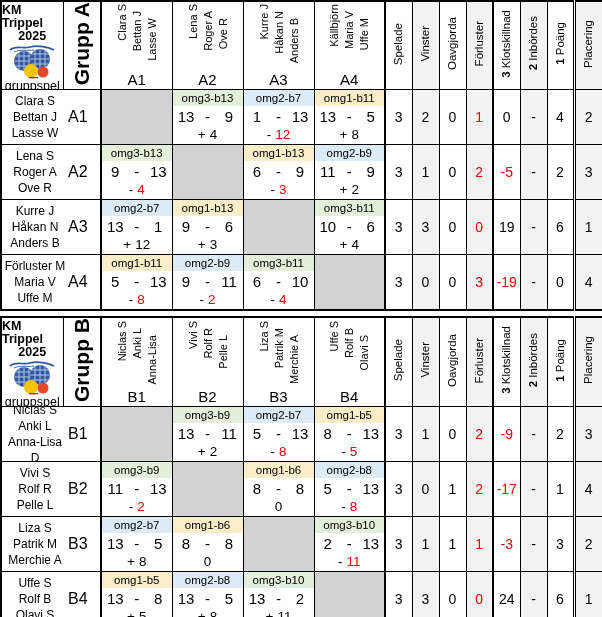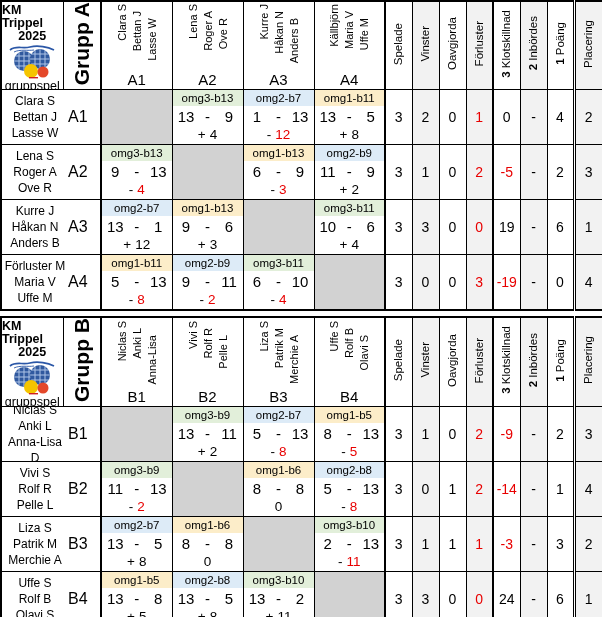--- a/index.html
+++ b/index.html
@@ -626,21 +626,21 @@
                   <div class="diffline">
                 <span class="ds">-</span>
                 <span class="dv red">8</span>
               </div>
                 </div>
               </td>
           <td class="stat bl2">3</td>
           <td class="stat odd">0</td>
           <td class="stat">1</td>
           <td class="stat odd red">2</td>
-          <td class="stat bl2 red">-14</td>
+          <td class="stat bl2 red">-17</td>
           <td class="stat odd">-</td>
           <td class="stat">1</td>
           <td class="stat odd bld">4</td>
         </tr>
         <tr class="trow">
           <td colspan="2" class="namecell">
             <div class="nc-in">
               <div class="plist">
                 <div class="pl">Liza S</div>
                 <div class="pl">Patrik M</div>

